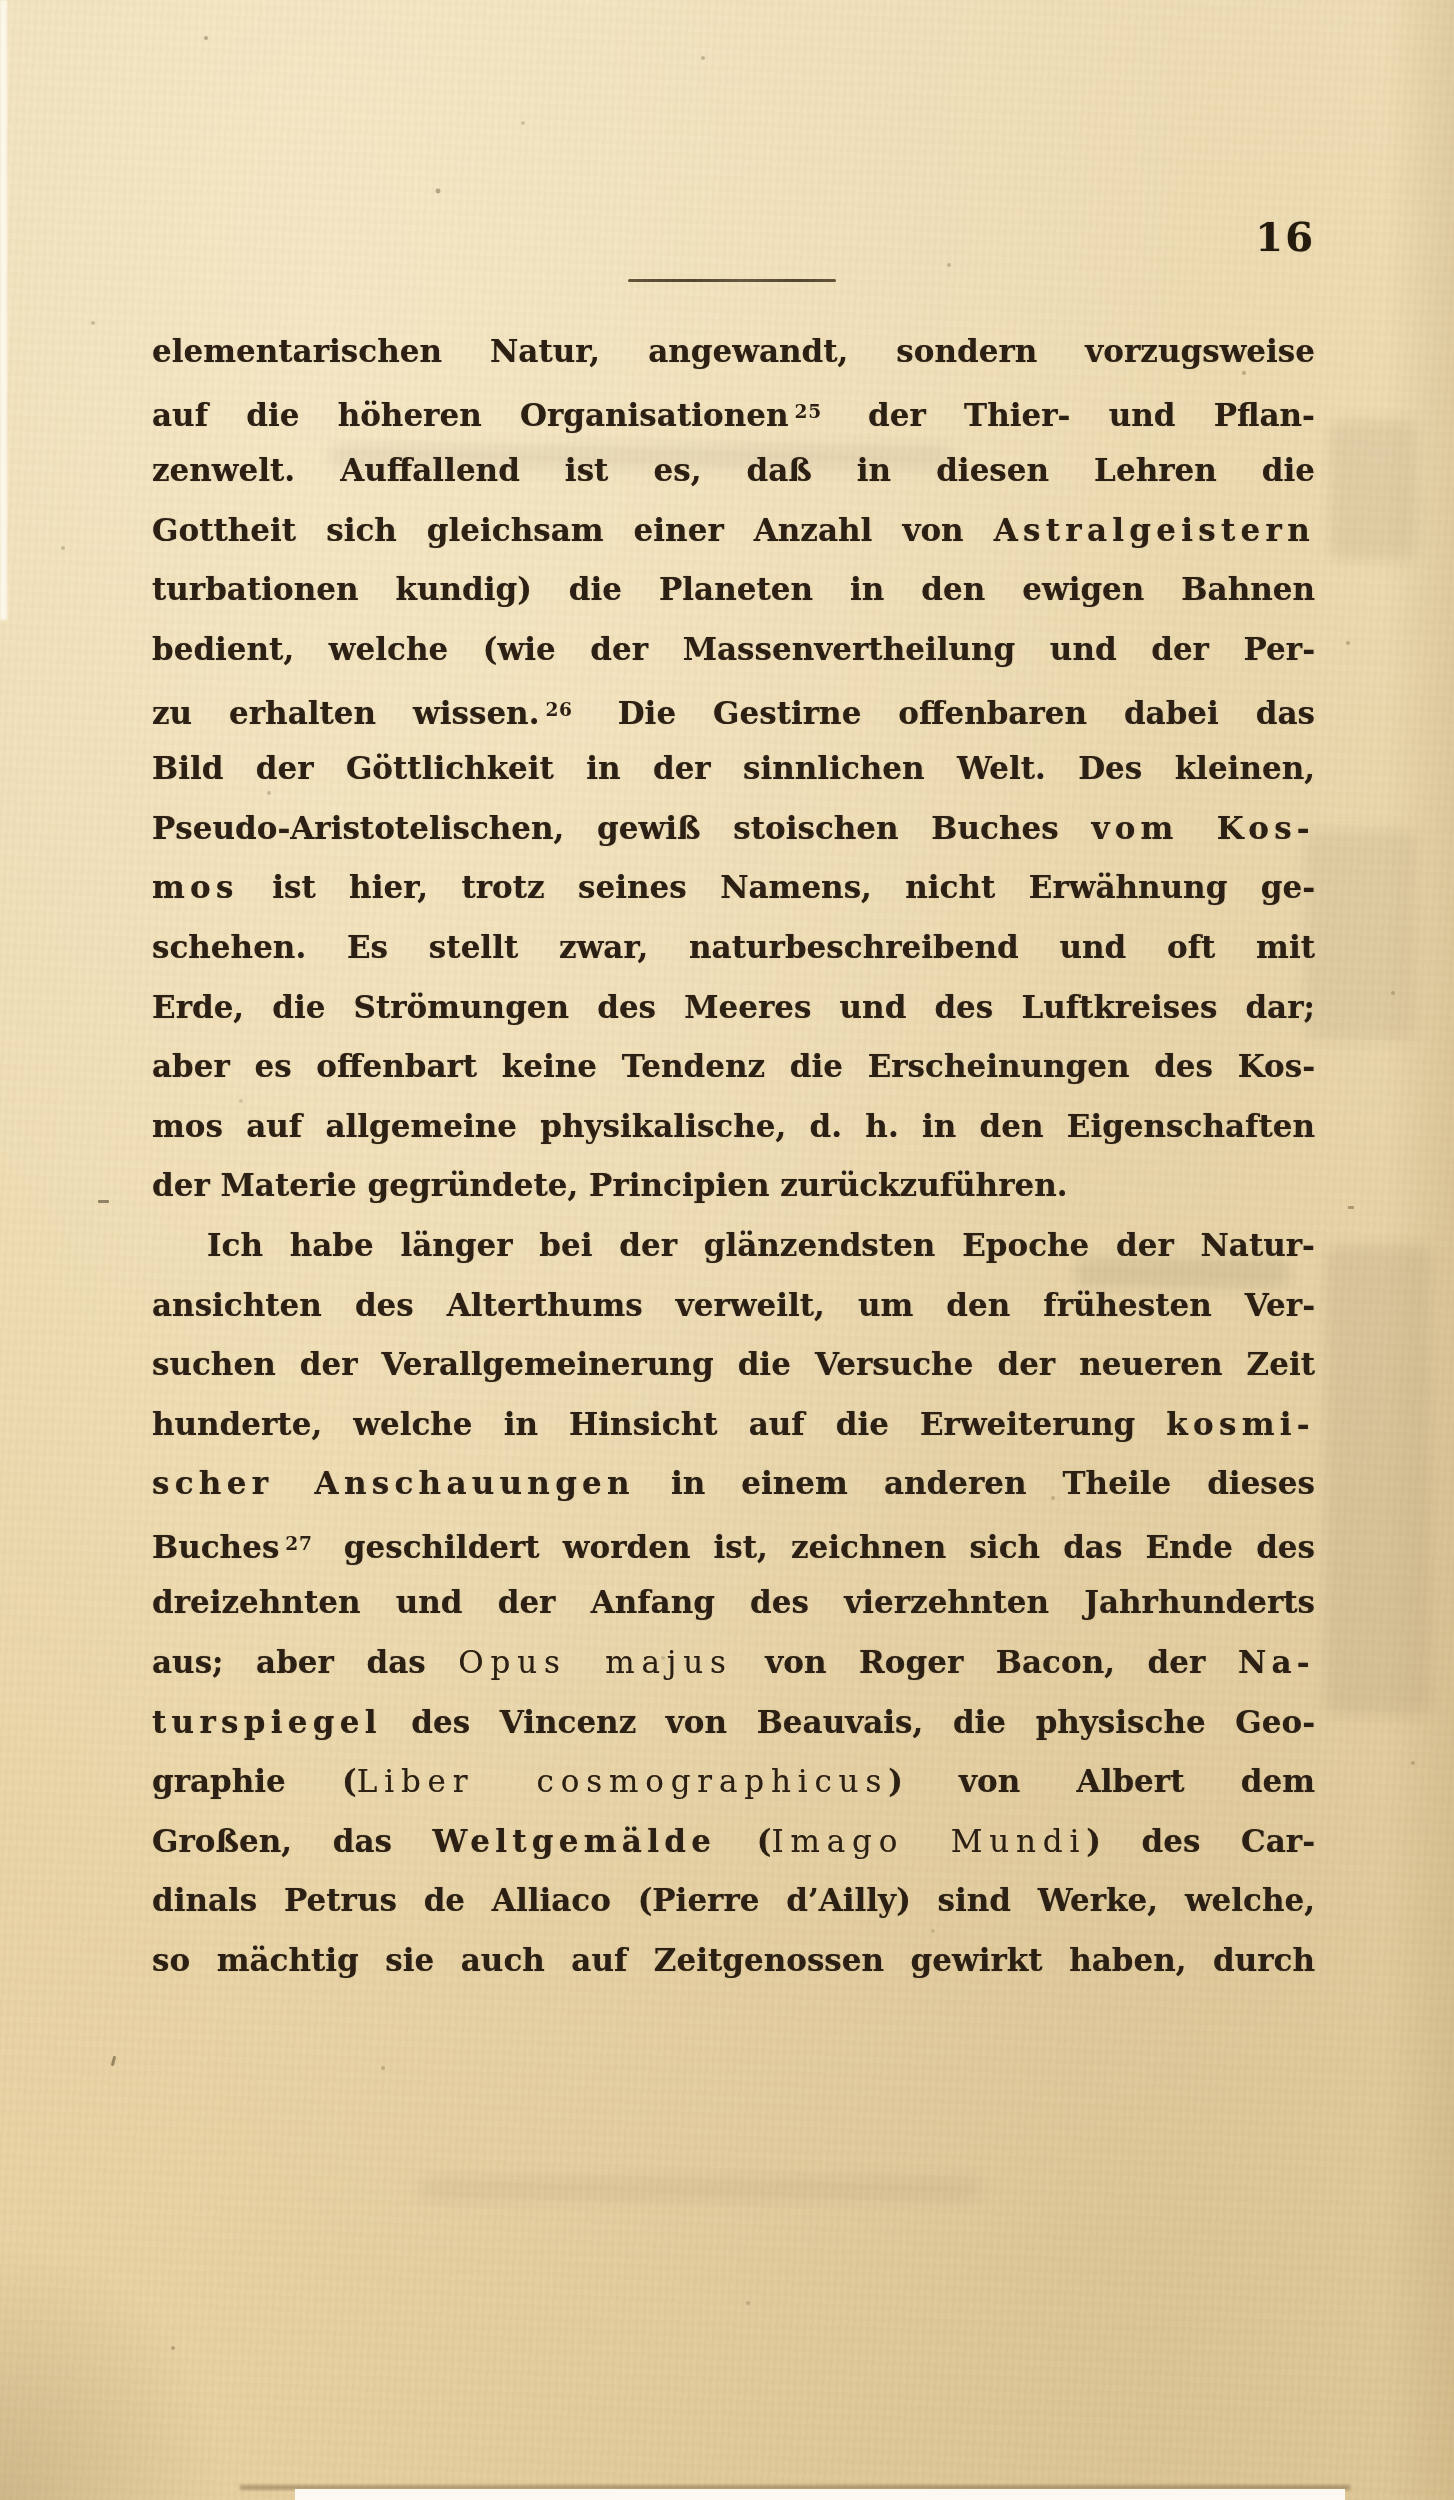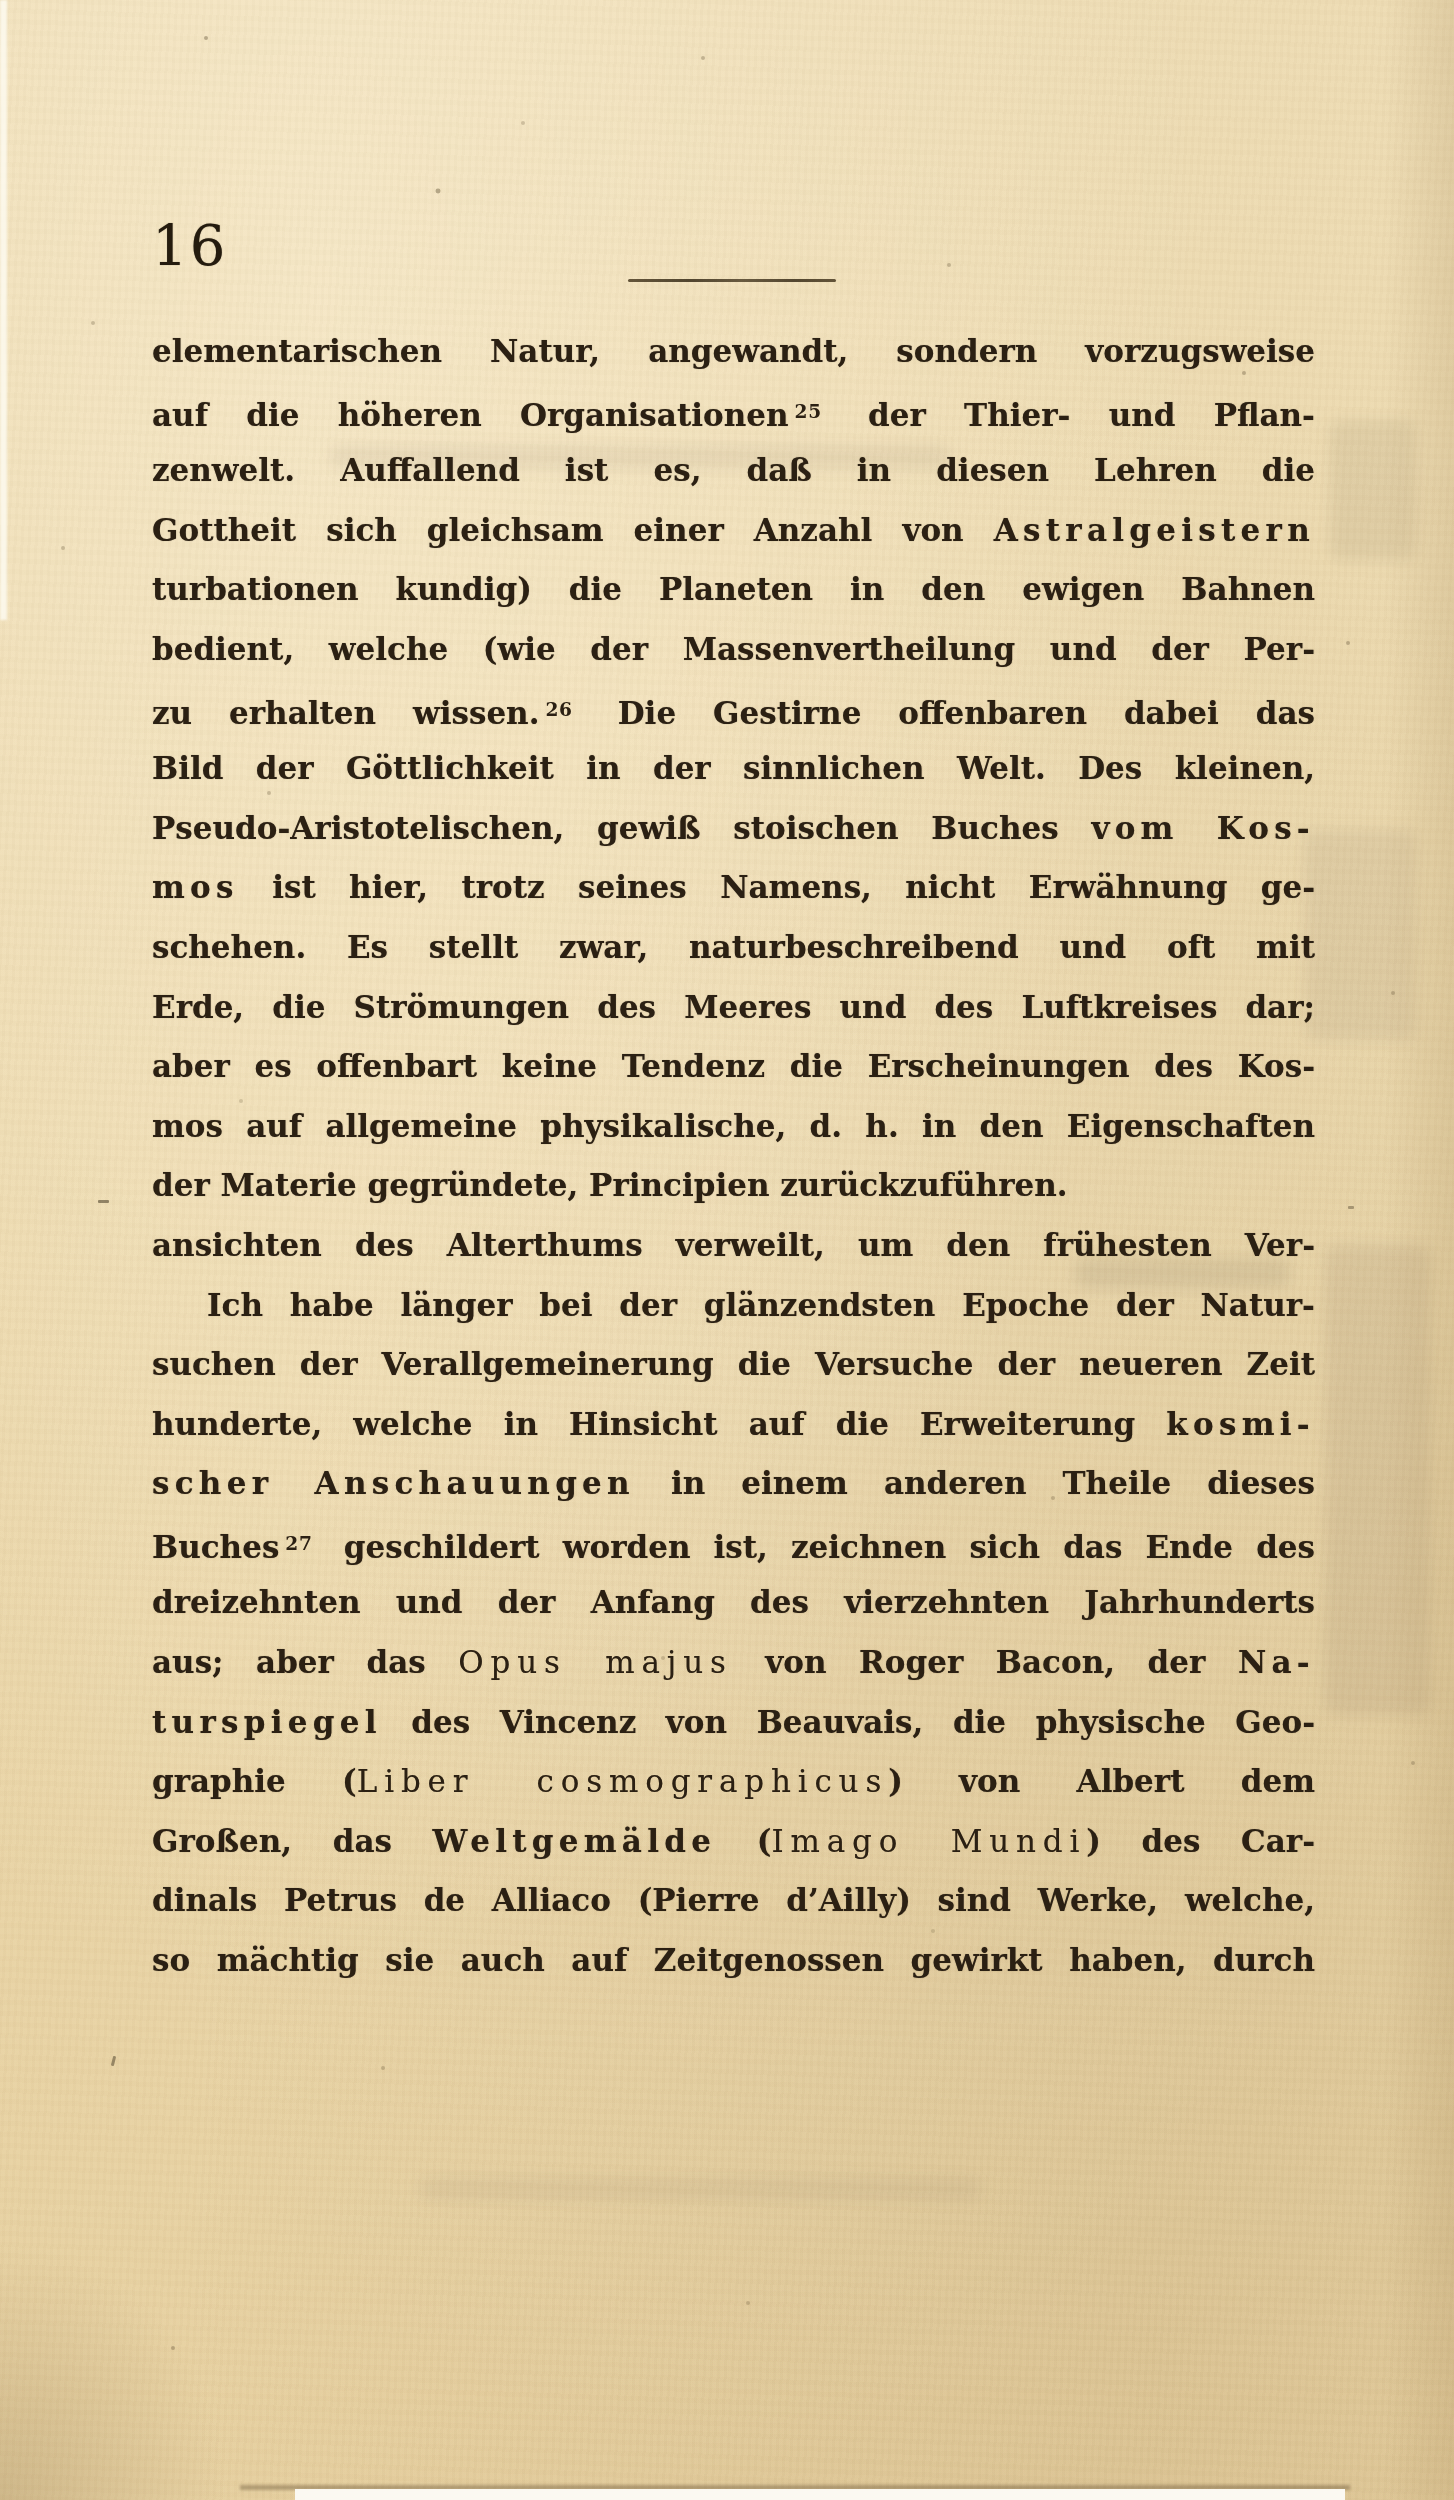--- a/index.html
+++ b/index.html
@@ -23,21 +23,21 @@
       repeating-linear-gradient(2deg, rgba(120,100,60,0.016) 0 5px, rgba(255,248,225,0.016) 5px 11px);
   }
   .edge-left{position:absolute;left:0;top:0;width:7px;height:620px;background:rgba(253,250,240,0.85);filter:blur(1px);}
   .edge-right{position:absolute;right:0;top:0;width:70px;height:100%;background:linear-gradient(270deg,rgba(150,120,70,0.16),rgba(150,120,70,0));}
   .edge-bottom-shadow{position:absolute;left:240px;bottom:10px;width:1110px;height:5px;background:rgba(110,92,60,0.45);filter:blur(1.5px);}
   .edge-bottom-white{position:absolute;left:295px;bottom:0;width:1050px;height:11px;background:#fbf9f2;}
   .corner-bl{position:absolute;left:0;bottom:0;width:230px;height:260px;background:radial-gradient(ellipse at 0% 100%, rgba(120,95,55,0.22), rgba(120,95,55,0) 70%);}
 
   .page-number{
     position:absolute;left:152px;top:213px;width:1163px;
-    text-align:left;font-size:56px;font-weight:400;letter-spacing:2px;
+    text-align:right;font-size:40px;font-weight:700;letter-spacing:2px;
     color:#241b0e;text-shadow:0 0 1px rgba(36,27,14,0.5);
   }
   .header-rule{
     position:absolute;left:628px;top:279px;width:208px;height:3px;
     background:linear-gradient(90deg,#4a3b22 0%,#352a16 30%,#50422a 55%,#382c18 80%,#4a3b22 100%);
     border-radius:2px;opacity:0.85;
   }
 
   .text-block{
     position:absolute;left:152px;top:322px;width:1163px;
@@ -121,22 +121,22 @@
       <div class="line"><span class="normal">bedient, welche (wie der Massenvertheilung und der Per-</span></div>
       <div class="line"><span class="normal">zu erhalten wissen.</span><span class="sup">26</span><span class="normal"> Die Gestirne offenbaren dabei das</span></div>
       <div class="line"><span class="normal">Bild der Göttlichkeit in der sinnlichen Welt. Des kleinen,</span></div>
       <div class="line"><span class="normal">Pseudo-Aristotelischen, gewiß stoischen Buches </span><span class="sperr">vom Kos-</span></div>
       <div class="line"><span class="sperr">mos</span><span class="normal"> ist hier, trotz seines Namens, nicht Erwähnung ge-</span></div>
       <div class="line"><span class="normal">schehen. Es stellt zwar, naturbeschreibend und oft mit</span></div>
       <div class="line"><span class="normal">Erde, die Strömungen des Meeres und des Luftkreises dar;</span></div>
       <div class="line"><span class="normal">aber es offenbart keine Tendenz die Erscheinungen des Kos-</span></div>
       <div class="line"><span class="normal">mos auf allgemeine physikalische, d. h. in den Eigenschaften</span></div>
       <div class="line no-just"><span class="normal">der Materie gegründete, Principien zurückzuführen.</span></div>
+      <div class="line indent"><span class="normal">Ich habe länger bei der glänzendsten Epoche der Natur-</span></div>
       <div class="line"><span class="normal">ansichten des Alterthums verweilt, um den frühesten Ver-</span></div>
-      <div class="line indent"><span class="normal">Ich habe länger bei der glänzendsten Epoche der Natur-</span></div>
       <div class="line"><span class="normal">suchen der Verallgemeinerung die Versuche der neueren Zeit</span></div>
       <div class="line"><span class="normal">hunderte, welche in Hinsicht auf die Erweiterung </span><span class="sperr">kosmi-</span></div>
       <div class="line"><span class="sperr">scher Anschauungen</span><span class="normal"> in einem anderen Theile dieses</span></div>
       <div class="line"><span class="normal">Buches</span><span class="sup">27</span><span class="normal"> geschildert worden ist, zeichnen sich das Ende des</span></div>
       <div class="line"><span class="normal">dreizehnten und der Anfang des vierzehnten Jahrhunderts</span></div>
       <div class="line"><span class="normal">aus; aber das </span><span class="antiqua">Opus majus</span><span class="normal"> von Roger Bacon, der </span><span class="sperr">Na-</span></div>
       <div class="line"><span class="sperr">turspiegel</span><span class="normal"> des Vincenz von Beauvais, die physische Geo-</span></div>
       <div class="line"><span class="normal">graphie (</span><span class="antiqua">Liber cosmographicus</span><span class="normal">) von Albert dem</span></div>
       <div class="line"><span class="normal">Großen, das </span><span class="sperr">Weltgemälde</span><span class="normal"> (</span><span class="antiqua">Imago Mundi</span><span class="normal">) des Car-</span></div>
       <div class="line"><span class="normal">dinals Petrus de Alliaco (Pierre d’Ailly) sind Werke, welche,</span></div>

